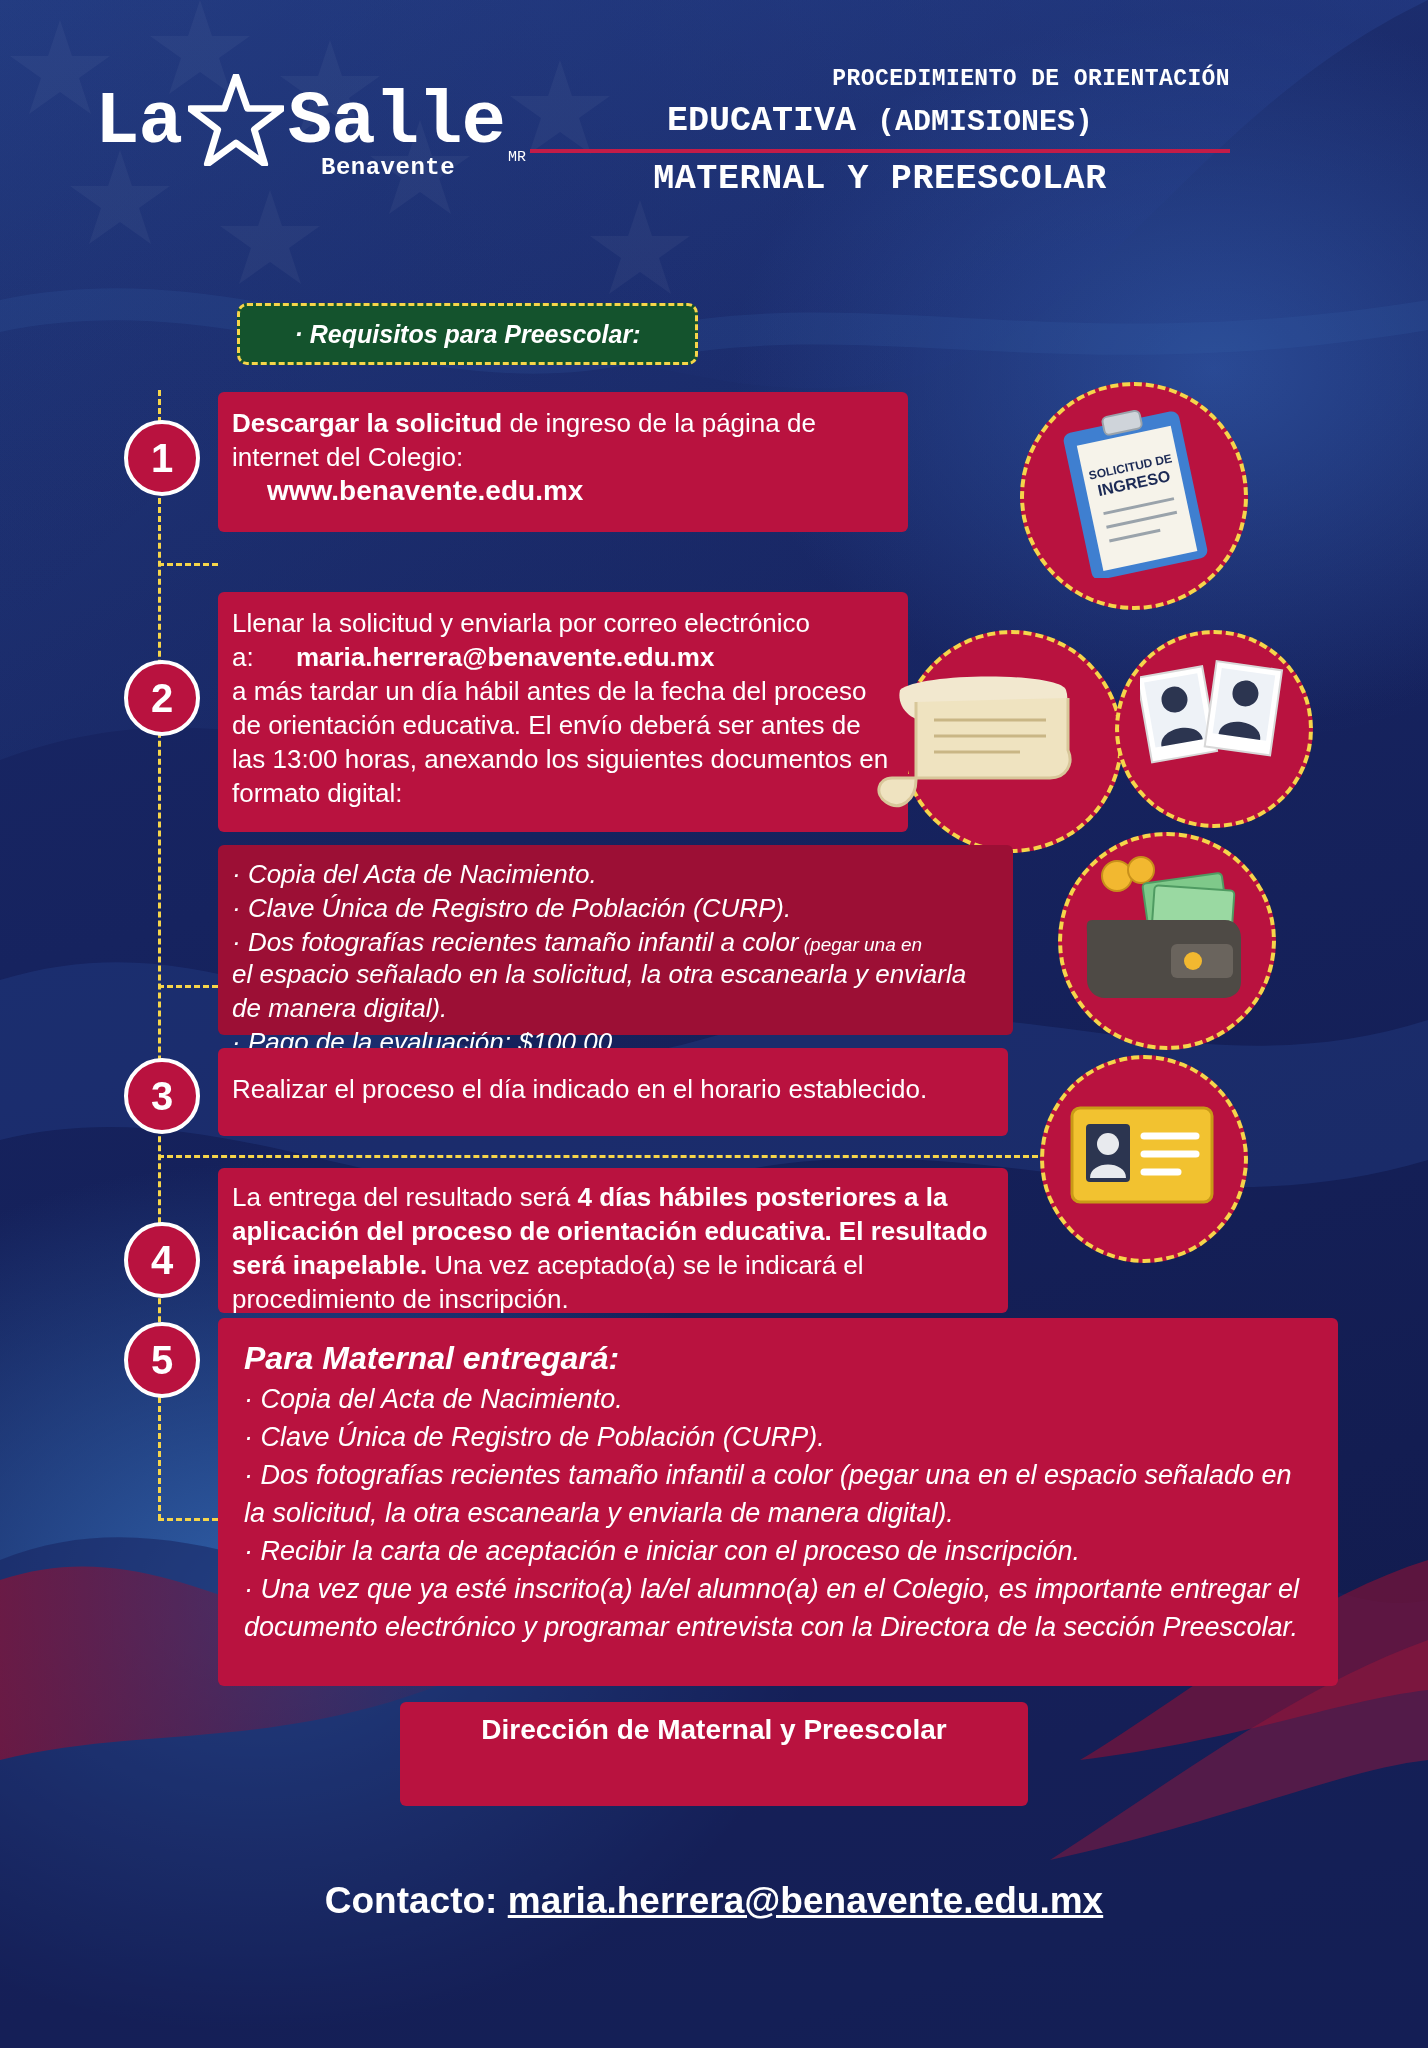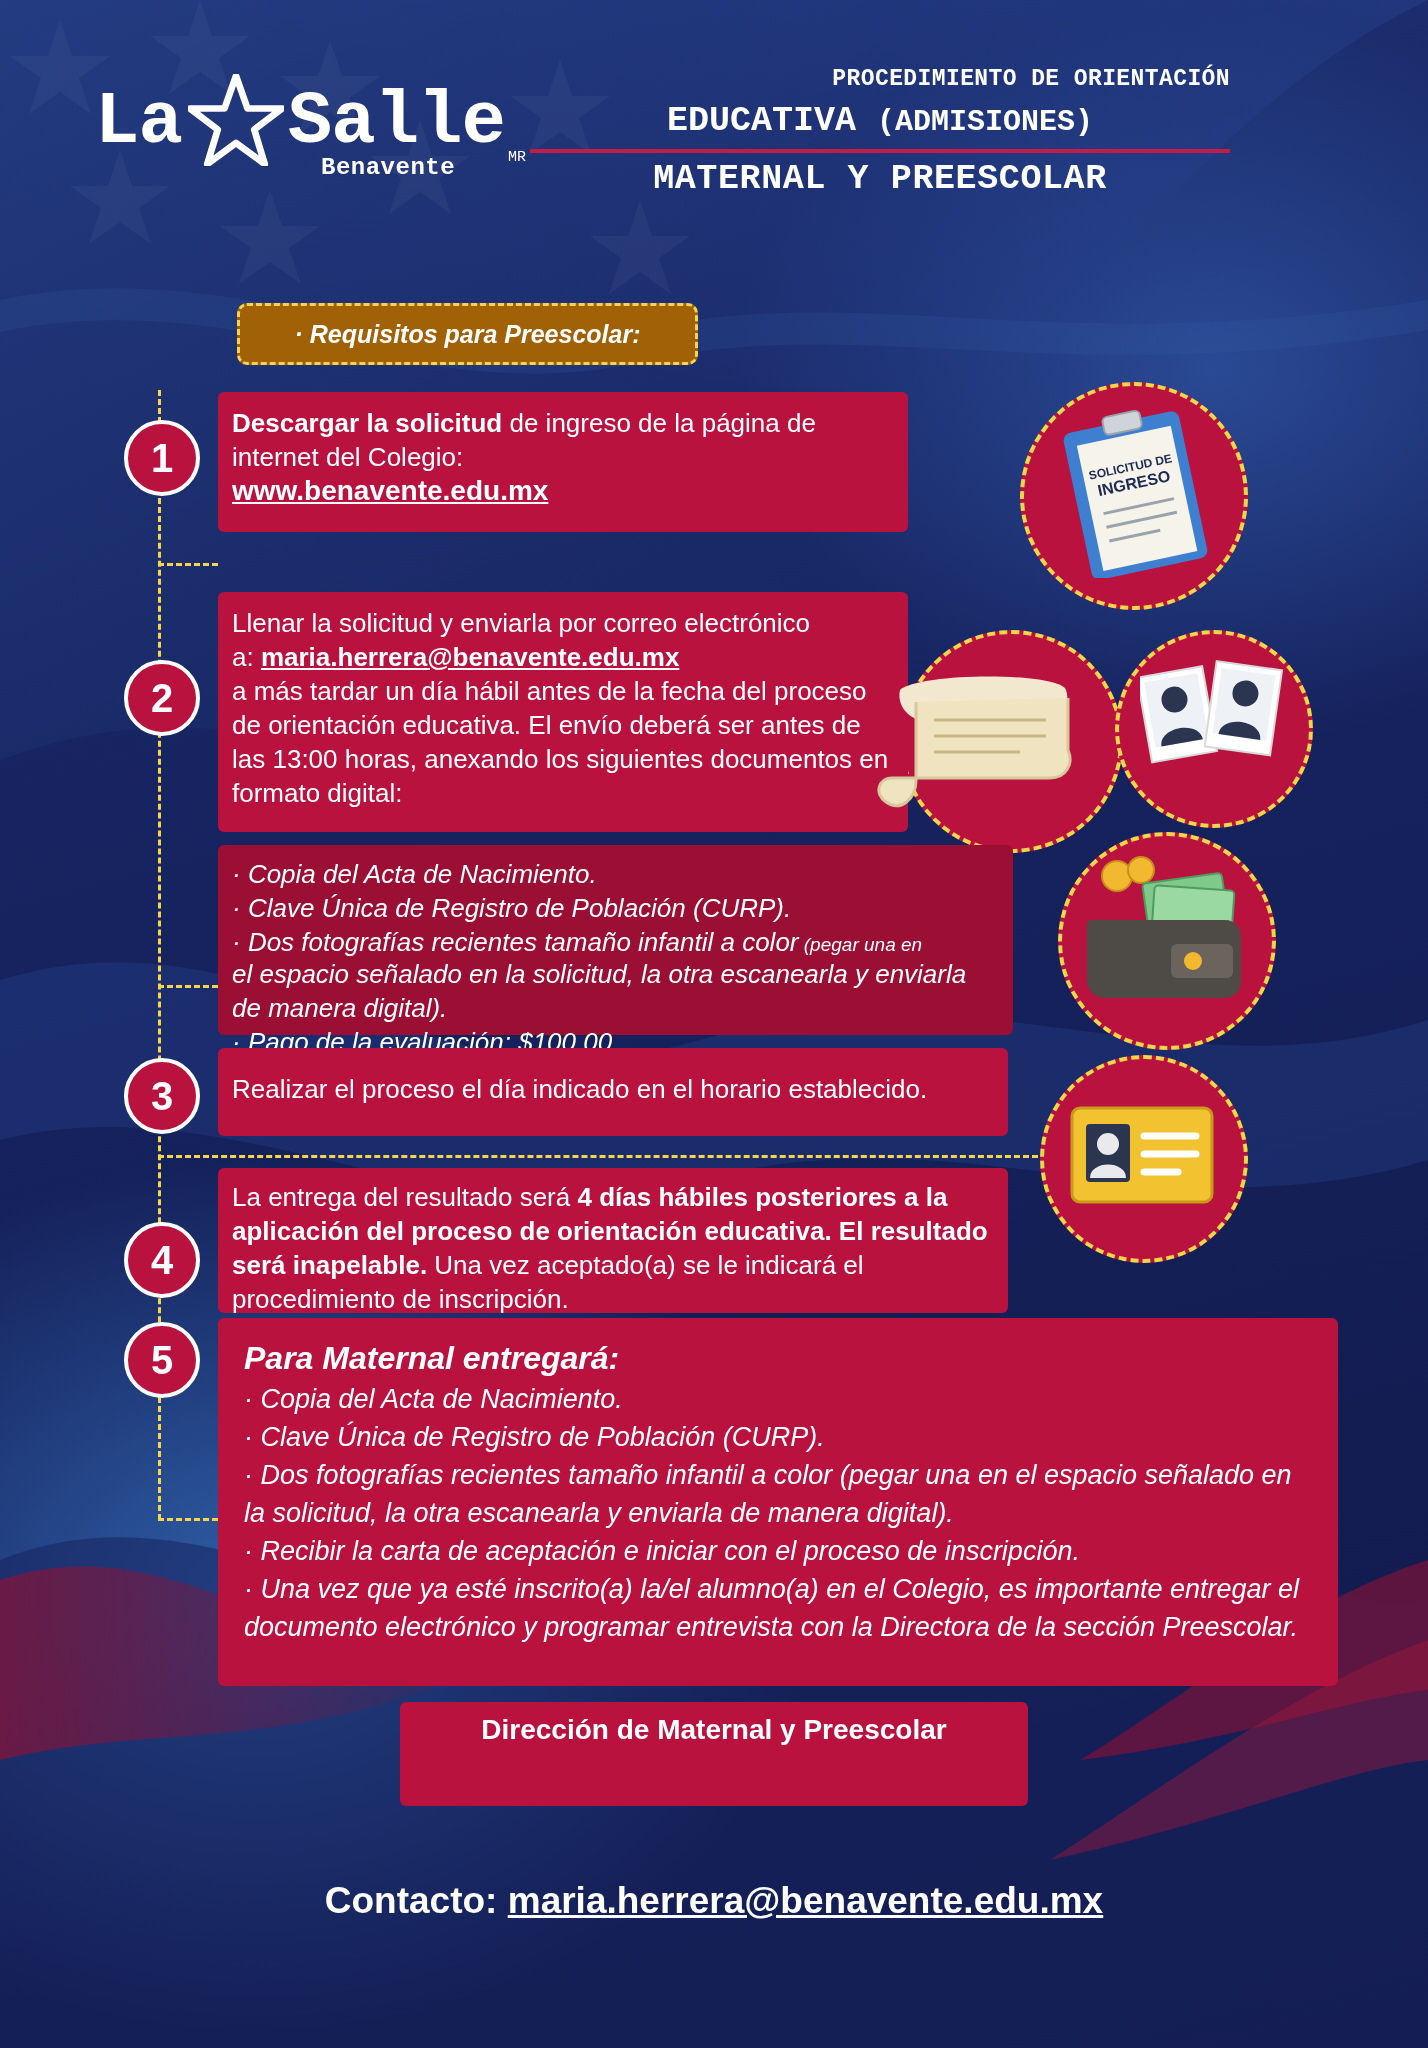--- a/index.html
+++ b/index.html
@@ -52,21 +52,21 @@
   .title-block .l2 .small{font-size:30px;font-weight:bold;}
   .title-rule{
     width:700px;height:4px;background:#c31c48;margin:7px auto 6px auto;
   }
   .title-block .l3{
     font-size:35px;font-weight:bold;letter-spacing:.6px;
   }
   
   .req-pill{
     position:absolute;left:237px;top:303px;width:455px;height:56px;
-    background:#a16207;border:3px dashed #f6d54a;border-radius:10px;
+    background:#14532d;border:3px dashed #f6d54a;border-radius:10px;
     display:flex;align-items:center;justify-content:center;
   }
   .req-pill span{
     font-size:25px;font-style:italic;font-weight:bold;color:#fff;
   }
   
   .connector{
     position:absolute;left:158px;top:390px;width:140px;height:1130px;
     border-left:3px dashed #f6d54a;
   }
@@ -80,21 +80,21 @@
   }
   
   .box{
     position:absolute;background:#b9123f;border-radius:6px;
     padding:14px 14px;box-sizing:border-box;z-index:4;
   }
   .box.dark{background:#9c0f35;}
   .box p{margin:0;font-size:26px;line-height:34px;color:#fff;}
   .b{font-weight:bold;}
   .i{font-style:italic;}
-  .u{text-decoration:underline;}
+  .u{margin-left:35px;}
   .small{font-size:19px;line-height:26px;}
   
   .circ{
     position:absolute;border-radius:50%;background:#b9123f;border:4px dashed #f6d54a;
     z-index:3;
   }
   .ill{position:absolute;z-index:4;}
   
   .dir-box{
     position:absolute;left:400px;top:1702px;width:628px;height:104px;

